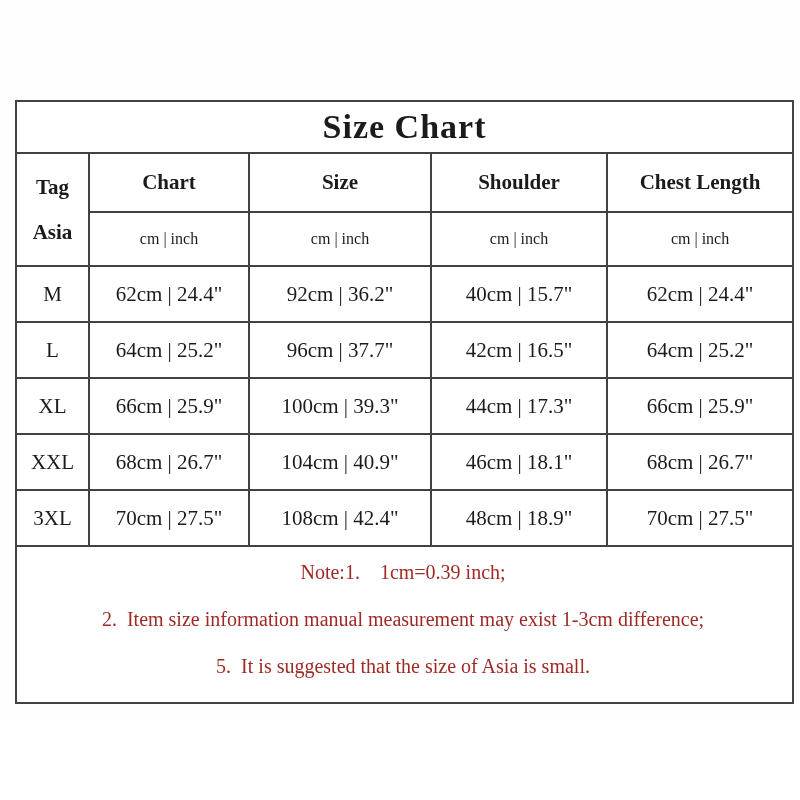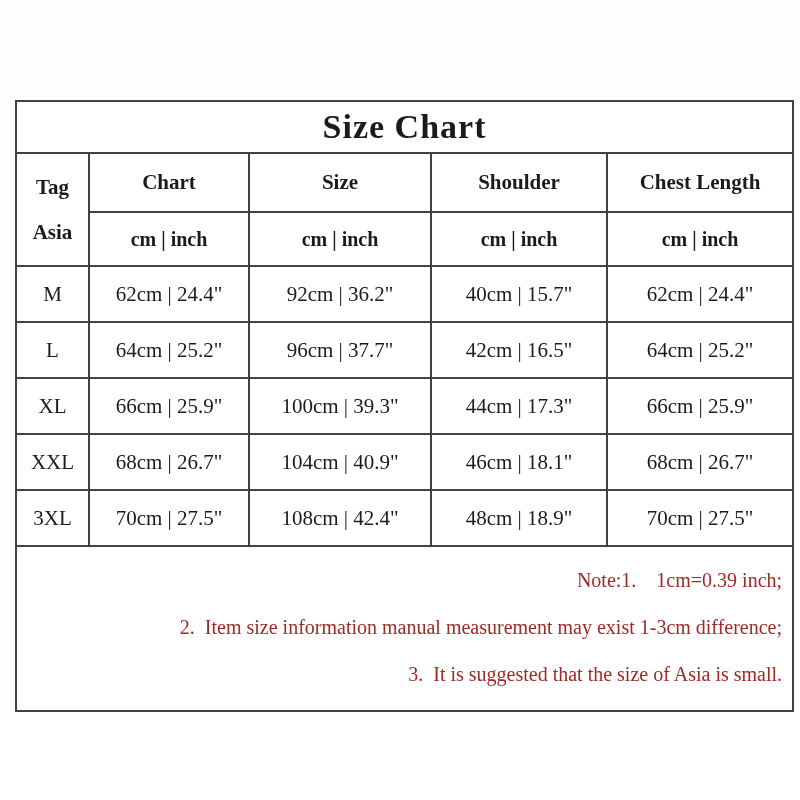--- a/index.html
+++ b/index.html
@@ -40,26 +40,26 @@
     display: flex;
     flex-direction: column;
     align-items: center;
     justify-content: center;
     gap: 20px;
     height: 100%;
     font-size: 21px;
     font-weight: bold;
   }
   tr.head-row td { height: 57px; font-size: 21px; font-weight: bold; }
-  tr.unit-row td { height: 52px; font-size: 20px; font-weight: bold; }
+  tr.unit-row td { height: 52px; font-size: 16px; font-weight: normal; }
   tr.data-row td { height: 54px; font-size: 21px; }
   tr.notes-row td {
-    text-align: right;
+    text-align: center;
     vertical-align: top;
-    padding: 22px 10px 0 7px;
+    padding: 14px 10px 0 7px;
   }
   .note {
     font-size: 20px;
     color: #9e2a25;
     white-space: pre-wrap;
     margin: 0 0 24px 0;
     line-height: 1.15;
   }
 </style>
 </head>
@@ -137,18 +137,18 @@
       <td>70cm | 27.5"</td>
       <td>108cm | 42.4"</td>
       <td>48cm | 18.9"</td>
       <td>70cm | 27.5"</td>
     </tr>
 
     <tr class="notes-row">
       <td colspan="5">
         <div class="note">Note:1.    1cm=0.39 inch;</div>
         <div class="note">2.  Item size information manual measurement may exist 1-3cm difference;</div>
-        <div class="note">3.  It is suggested that the size of Asia is small.</div>
+        <div class="note">5.  It is suggested that the size of Asia is small.</div>
       </td>
     </tr>
   </tbody>
     </table>
 </div>
 
 </body></html>

